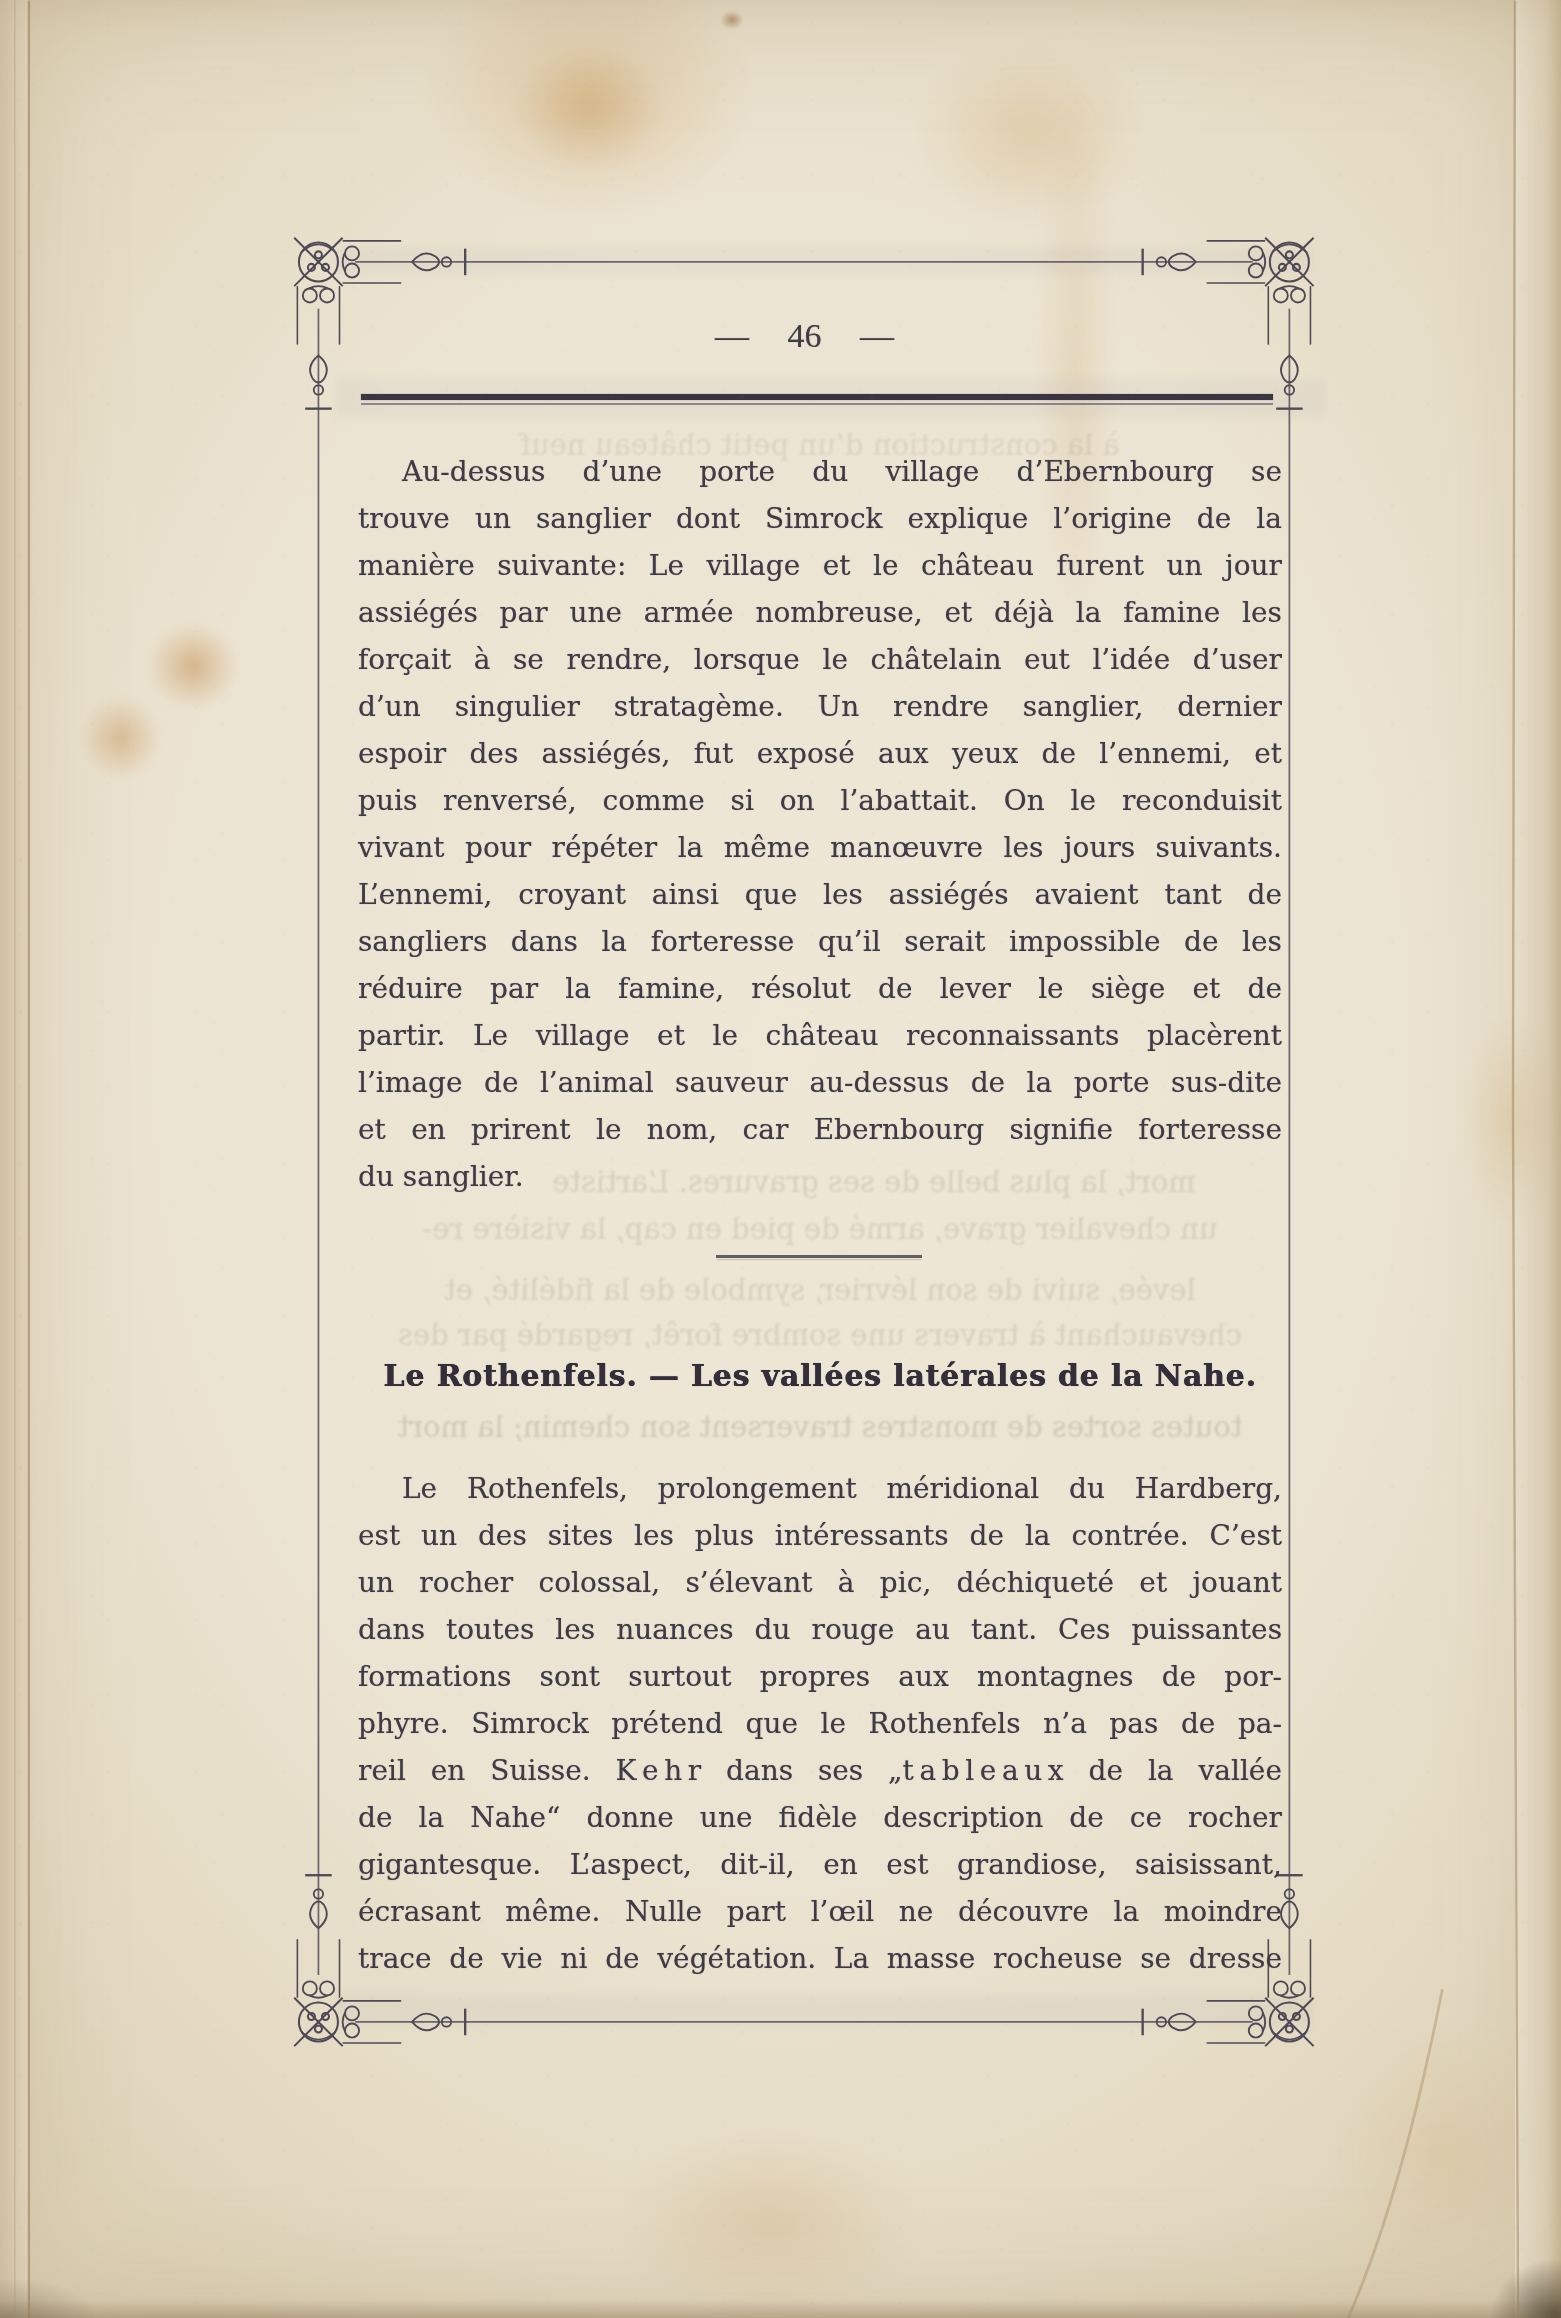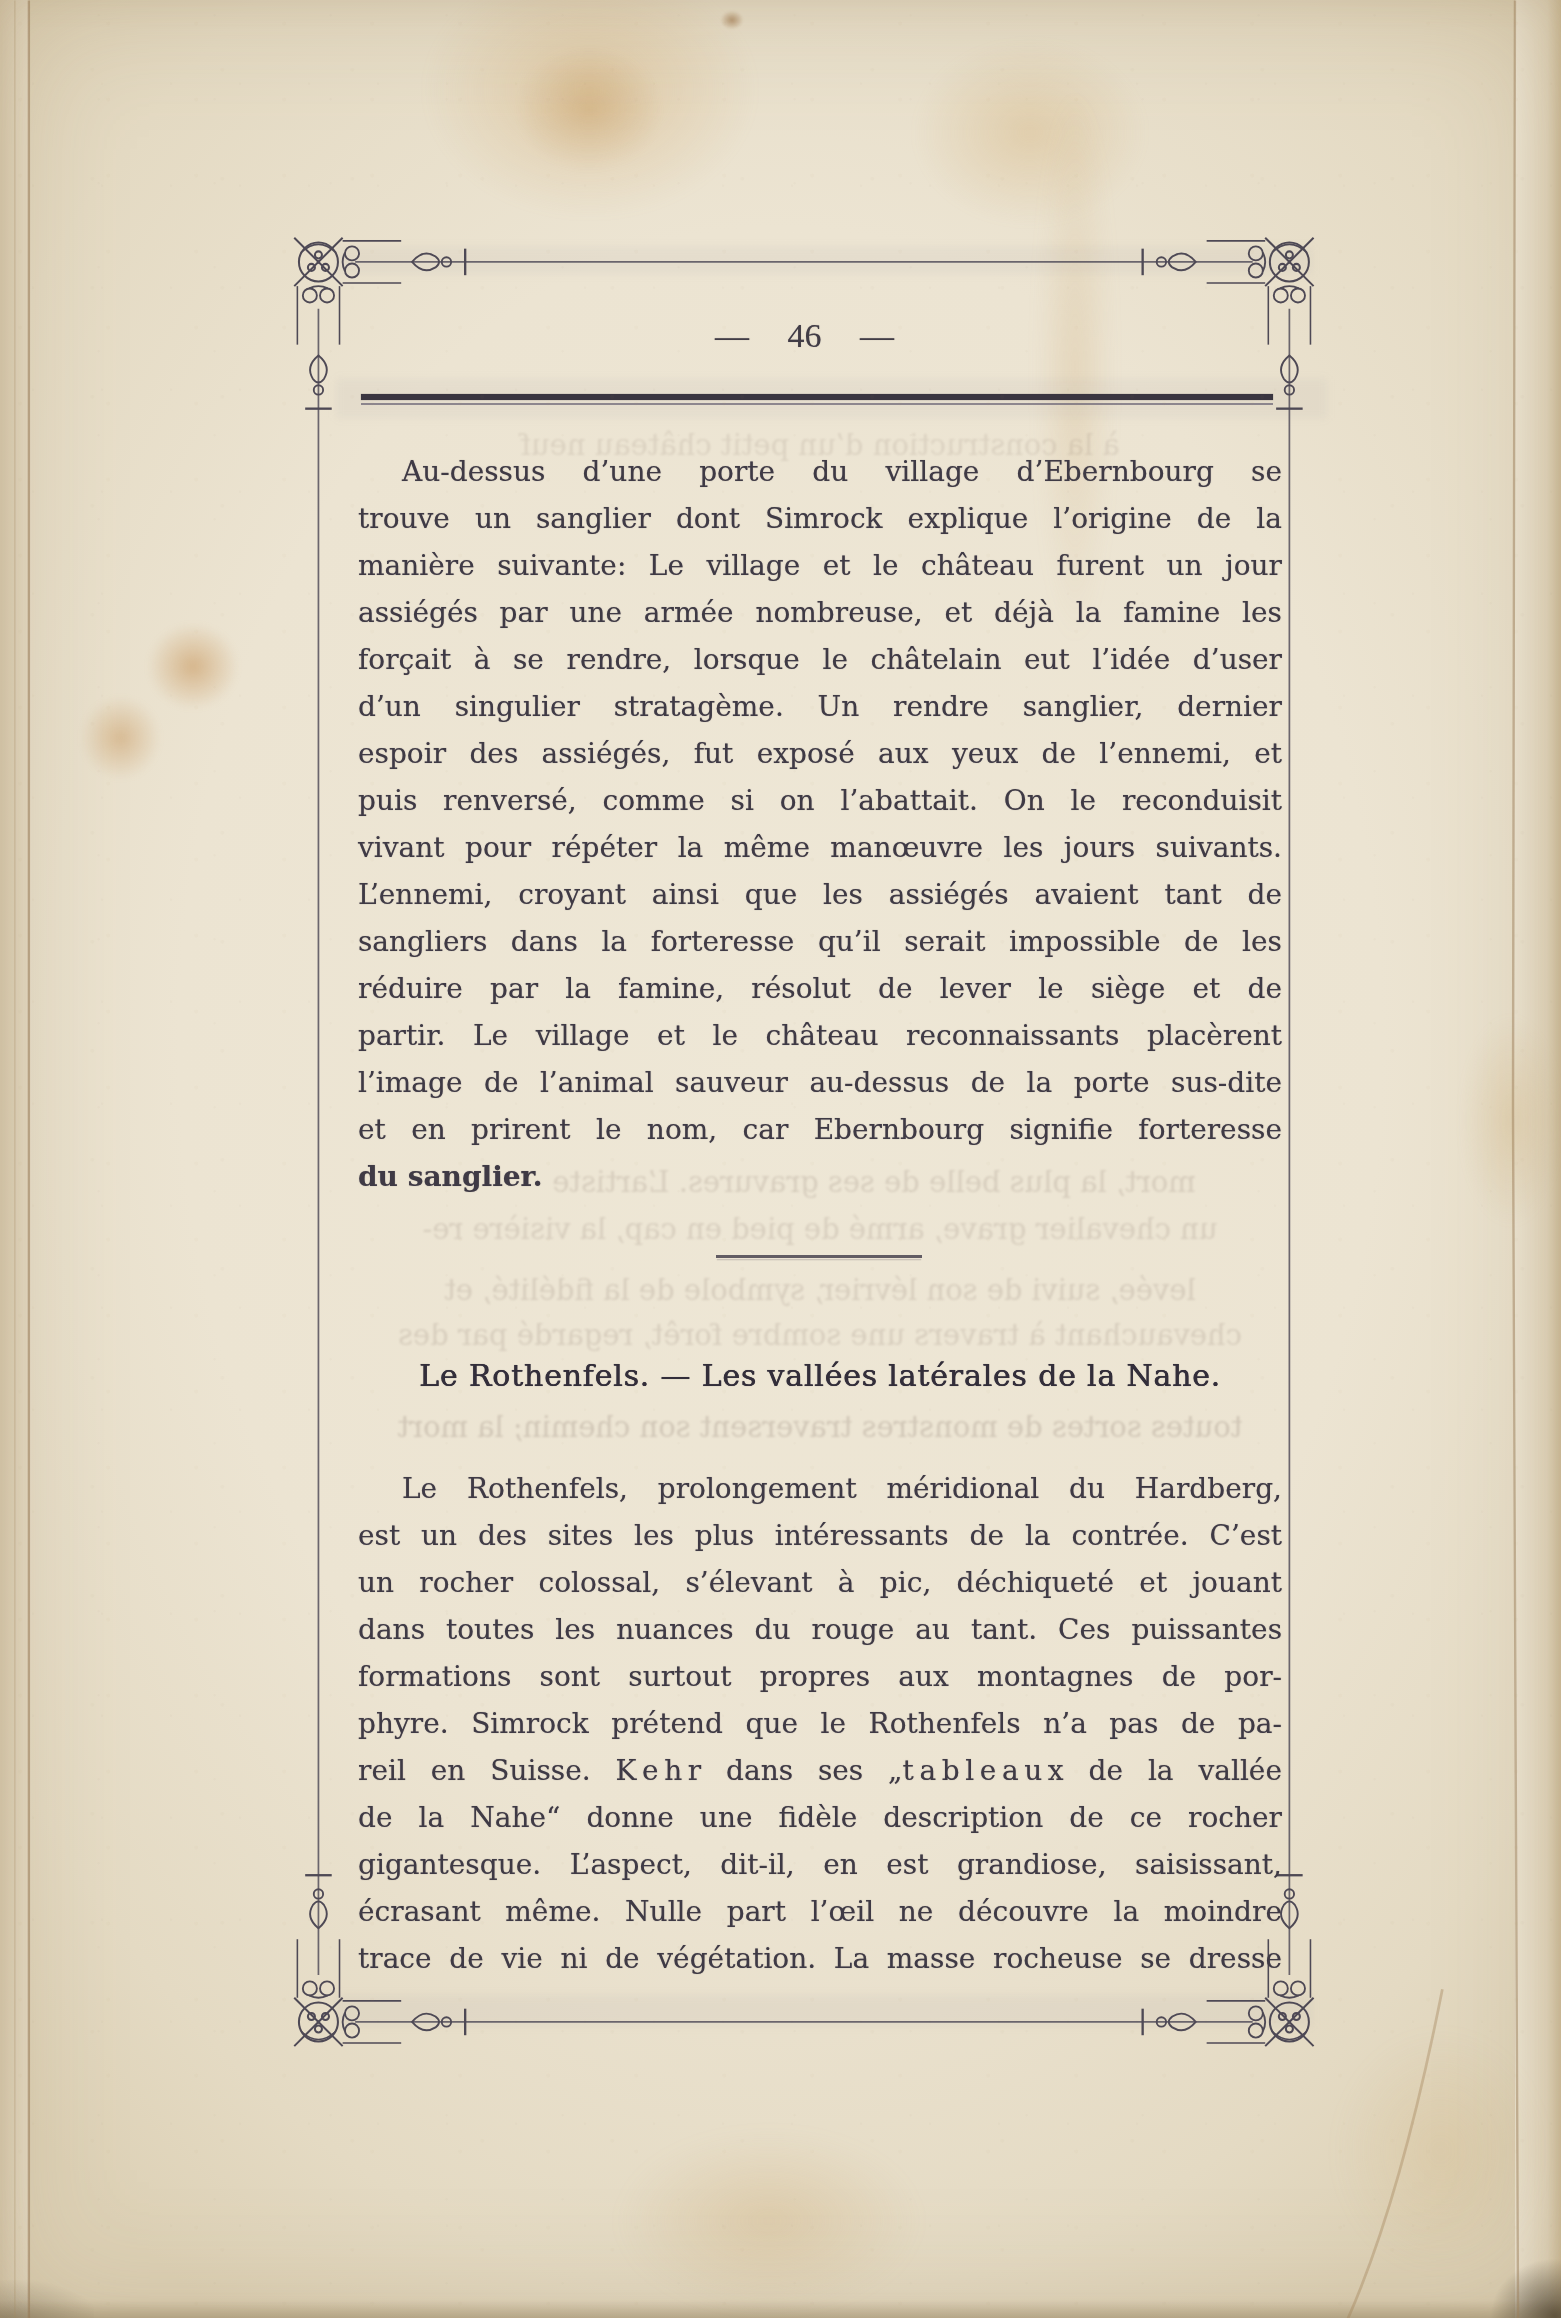--- a/index.html
+++ b/index.html
@@ -81,30 +81,30 @@
   
   .textcol{position:absolute;left:358px;width:924px;color:#3f3a45;
     text-shadow:0 0 0.9px rgba(63,58,69,.5);}
   .para1{top:448px;}
   .para2{top:1430px;margin-top:35px;}
   .t-line{
     height:47px;line-height:47px;font-size:28px;
     text-align:justify;text-align-last:justify;
   }
   .t-line.indent{padding-left:44px;}
-  .t-line.endline{text-align-last:left;font-weight:bold;}
+  .t-line.endline{text-align-last:left;}
   .divider{
     position:absolute;left:716px;top:1255px;width:206px;height:3.1px;
     background:#4a4450;opacity:.85;
     box-shadow:0 3.1px 0 -0.8px rgba(74,68,80,.25);
   }
   .section-heading{
     position:absolute;left:358px;top:1354px;width:924px;height:44px;
     line-height:44px;text-align:center;
-    font-size:30px;font-weight:400;letter-spacing:0.8px;color:#332e3a;
+    font-size:30px;font-weight:700;letter-spacing:0.8px;color:#332e3a;
     text-shadow:0.5px 0 0 #332e3a, 0 0 0.8px rgba(51,46,58,.6);
   }
 </style>
 </head>
 <body>
 
 <div id="scan">
 
   <div class="edge-left"></div>
   <div class="edge-right-page"></div>

